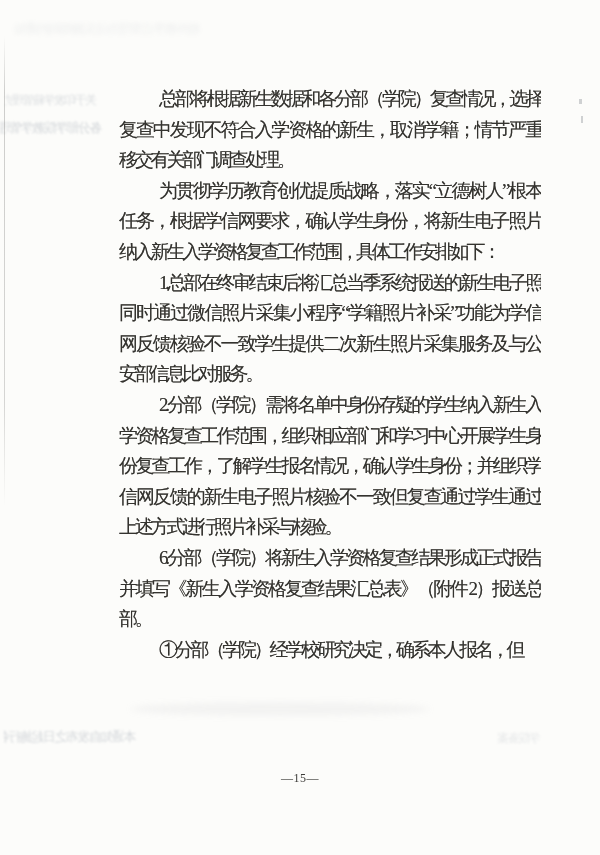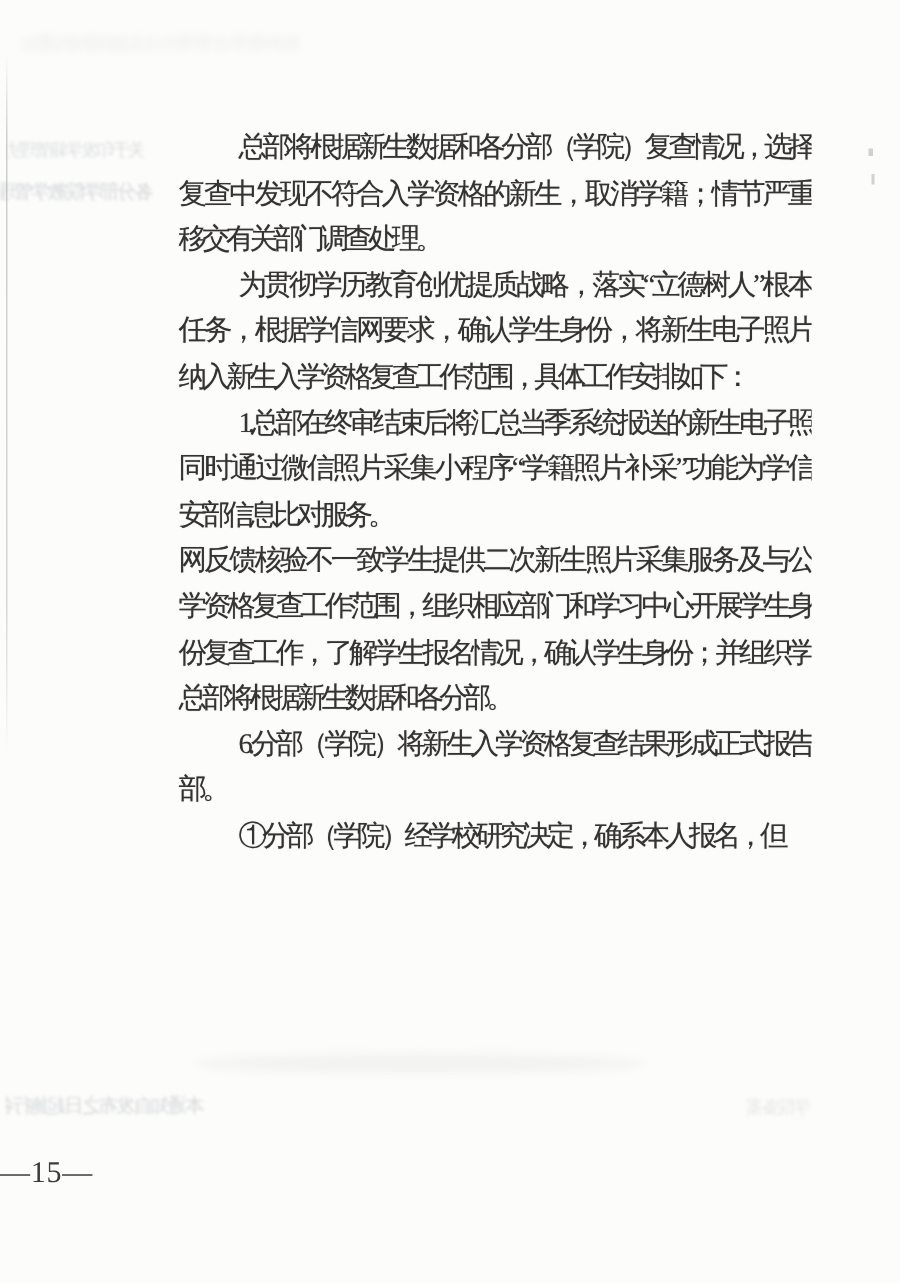--- a/index.html
+++ b/index.html
@@ -32,21 +32,22 @@
     text-align-last: justify;
   }
   .line.indent { padding-left: 40px; }
   .line.end { text-align: left; text-align-last: left; }
   
   .pagenum {
     position: absolute;
     top: 771px;
     left: 0;
     width: 100%;
-    font-size: 20px;
+    text-align: center;
+    font-size: 12px;
     letter-spacing: 0.5px;
     color: #3c3b38;
   }
   
   .bleed {
     position: absolute;
     color: #8d96a3;
     transform: scaleX(-1);
     transform-origin: center;
     white-space: nowrap;
@@ -106,32 +107,35 @@
 
     <div class="para">
       <div class="line indent">为贯彻学历教育创优提质战略，落实“立德树人”根本</div>
       <div class="line">任务，根据学信网要求，确认学生身份，将新生电子照片</div>
       <div class="line end">纳入新生入学资格复查工作范围，具体工作安排如下：</div>
     </div>
 
     <div class="para">
       <div class="line indent">1.总部在终审结束后将汇总当季系统报送的新生电子照</div>
       <div class="line">同时通过微信照片采集小程序“学籍照片补采”功能为学信</div>
+      <div class="line">网反馈核验不一致学生提供二次新生照片采集服务及与公</div>
       <div class="line end">安部信息比对服务。</div>
-      <div class="line">网反馈核验不一致学生提供二次新生照片采集服务及与公</div>
     </div>
 
     <div class="para">
+      <div class="line indent">2.分部（学院）需将名单中身份存疑的学生纳入新生入</div>
       <div class="line">学资格复查工作范围，组织相应部门和学习中心开展学生身</div>
       <div class="line">份复查工作，了解学生报名情况，确认学生身份；并组织学</div>
-      <div class="line end">总部将根据新生数据和各分部。</div>
+      <div class="line">信网反馈的新生电子照片核验不一致但复查通过学生通过</div>
+      <div class="line end">上述方式进行照片补采与核验。</div>
     </div>
 
     <div class="para">
       <div class="line indent">6.分部（学院）将新生入学资格复查结果形成正式报告</div>
+      <div class="line">并填写《新生入学资格复查结果汇总表》（附件 2）报送总</div>
       <div class="line end">部。</div>
     </div>
 
     <div class="para">
       <div class="line indent end">①分部（学院）经学校研究决定，确系本人报名，但</div>
     </div>
 
   </div>
 
   <div class="pagenum">—15—</div>

